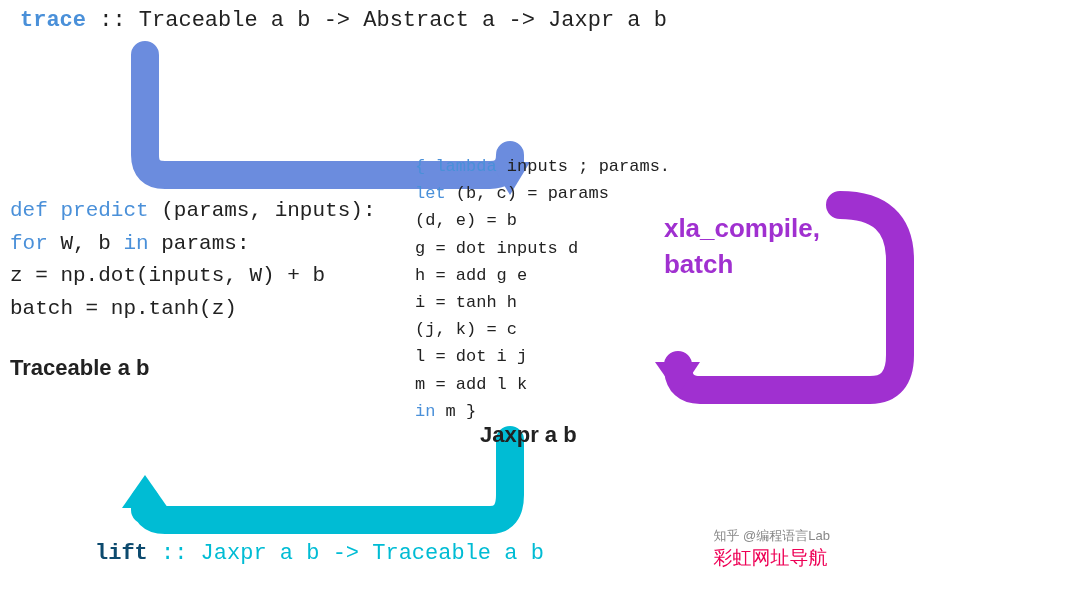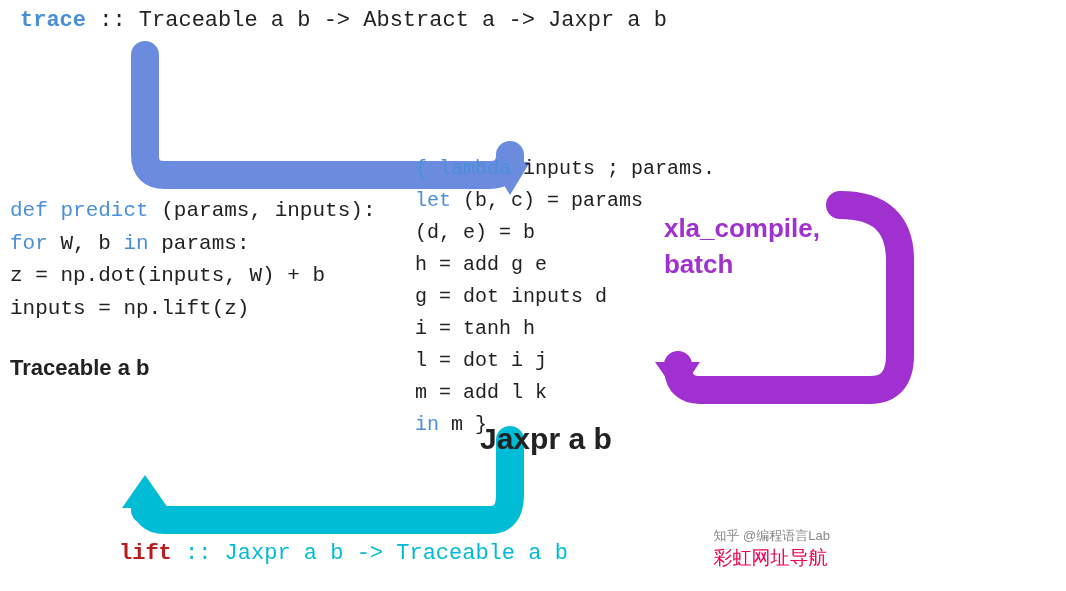--- a/index.html
+++ b/index.html
@@ -57,32 +57,32 @@
       font-weight: bold;
       color: #222;
       font-family: Arial, sans-serif;
     }
 
     
     .code-jaxpr {
       position: absolute;
       top: 153px;
       left: 415px;
-      font-size: 20px;
+      font-size: 17px;
       line-height: 1.6;
       color: #222;
     }
     .code-jaxpr .kw-blue { color: #4a90d9; }
 
     
     .label-jaxpr {
       position: absolute;
       top: 422px;
       left: 480px;
-      font-size: 30px;
+      font-size: 22px;
       font-weight: bold;
       color: #222;
       font-family: Arial, sans-serif;
     }
 
     
     .label-right {
       position: absolute;
       top: 210px;
       right: 30px;
@@ -94,21 +94,21 @@
     }
 
     
     .bottom-signature {
       position: absolute;
       bottom: 25px;
       left: 95px;
       font-size: 22px;
       font-family: 'Courier New', Courier, monospace;
     }
-    .kw-lift { color: #b91c1c; font-weight: bold; margin-left: 24px; }
+    .kw-lift { color: #0c4a6e; font-weight: bold; }
     .kw-cyan { color: #00bcd4; }
 
     
     .watermark {
       position: absolute;
       bottom: 20px;
       right: 20px;
       font-family: Arial, sans-serif;
       font-size: 13px;
       margin-left: 40px;
@@ -172,46 +172,49 @@
     <div>
       <span class="kw-for">  for</span>
       <span> W, b </span>
       <span class="kw-in">in</span>
       <span> params:</span>
     </div>
     <div>
       <span>    z = np.dot(inputs, W) + b</span>
     </div>
     <div>
-      <span>    inputs = np.lift(z)</span>
+      <span>    batch = np.tanh(z)</span>
     </div>
   </div>
 
   <div class="label-traceable">Traceable a b</div>
 
   <div class="code-jaxpr">
     <div>
       <span class="kw-blue">{ lambda</span>
       <span> inputs ; params.</span>
     </div>
     <div>
       <span class="kw-blue">  let</span>
       <span> (b, c) = params</span>
     </div>
     <div>
       <span>      (d, e) = b</span>
     </div>
     <div>
+      <span>      g = dot inputs d</span>
+    </div>
+    <div>
       <span>      h = add g e</span>
     </div>
     <div>
-      <span>      g = dot inputs d</span>
-    </div>
-    <div>
       <span>      i = tanh h</span>
+    </div>
+    <div>
+      <span>      (j, k) = c</span>
     </div>
     <div>
       <span>      l = dot i j</span>
     </div>
     <div>
       <span>      m = add l k</span>
     </div>
     <div>
       <span class="kw-blue">  in</span>
       <span> m }</span>

